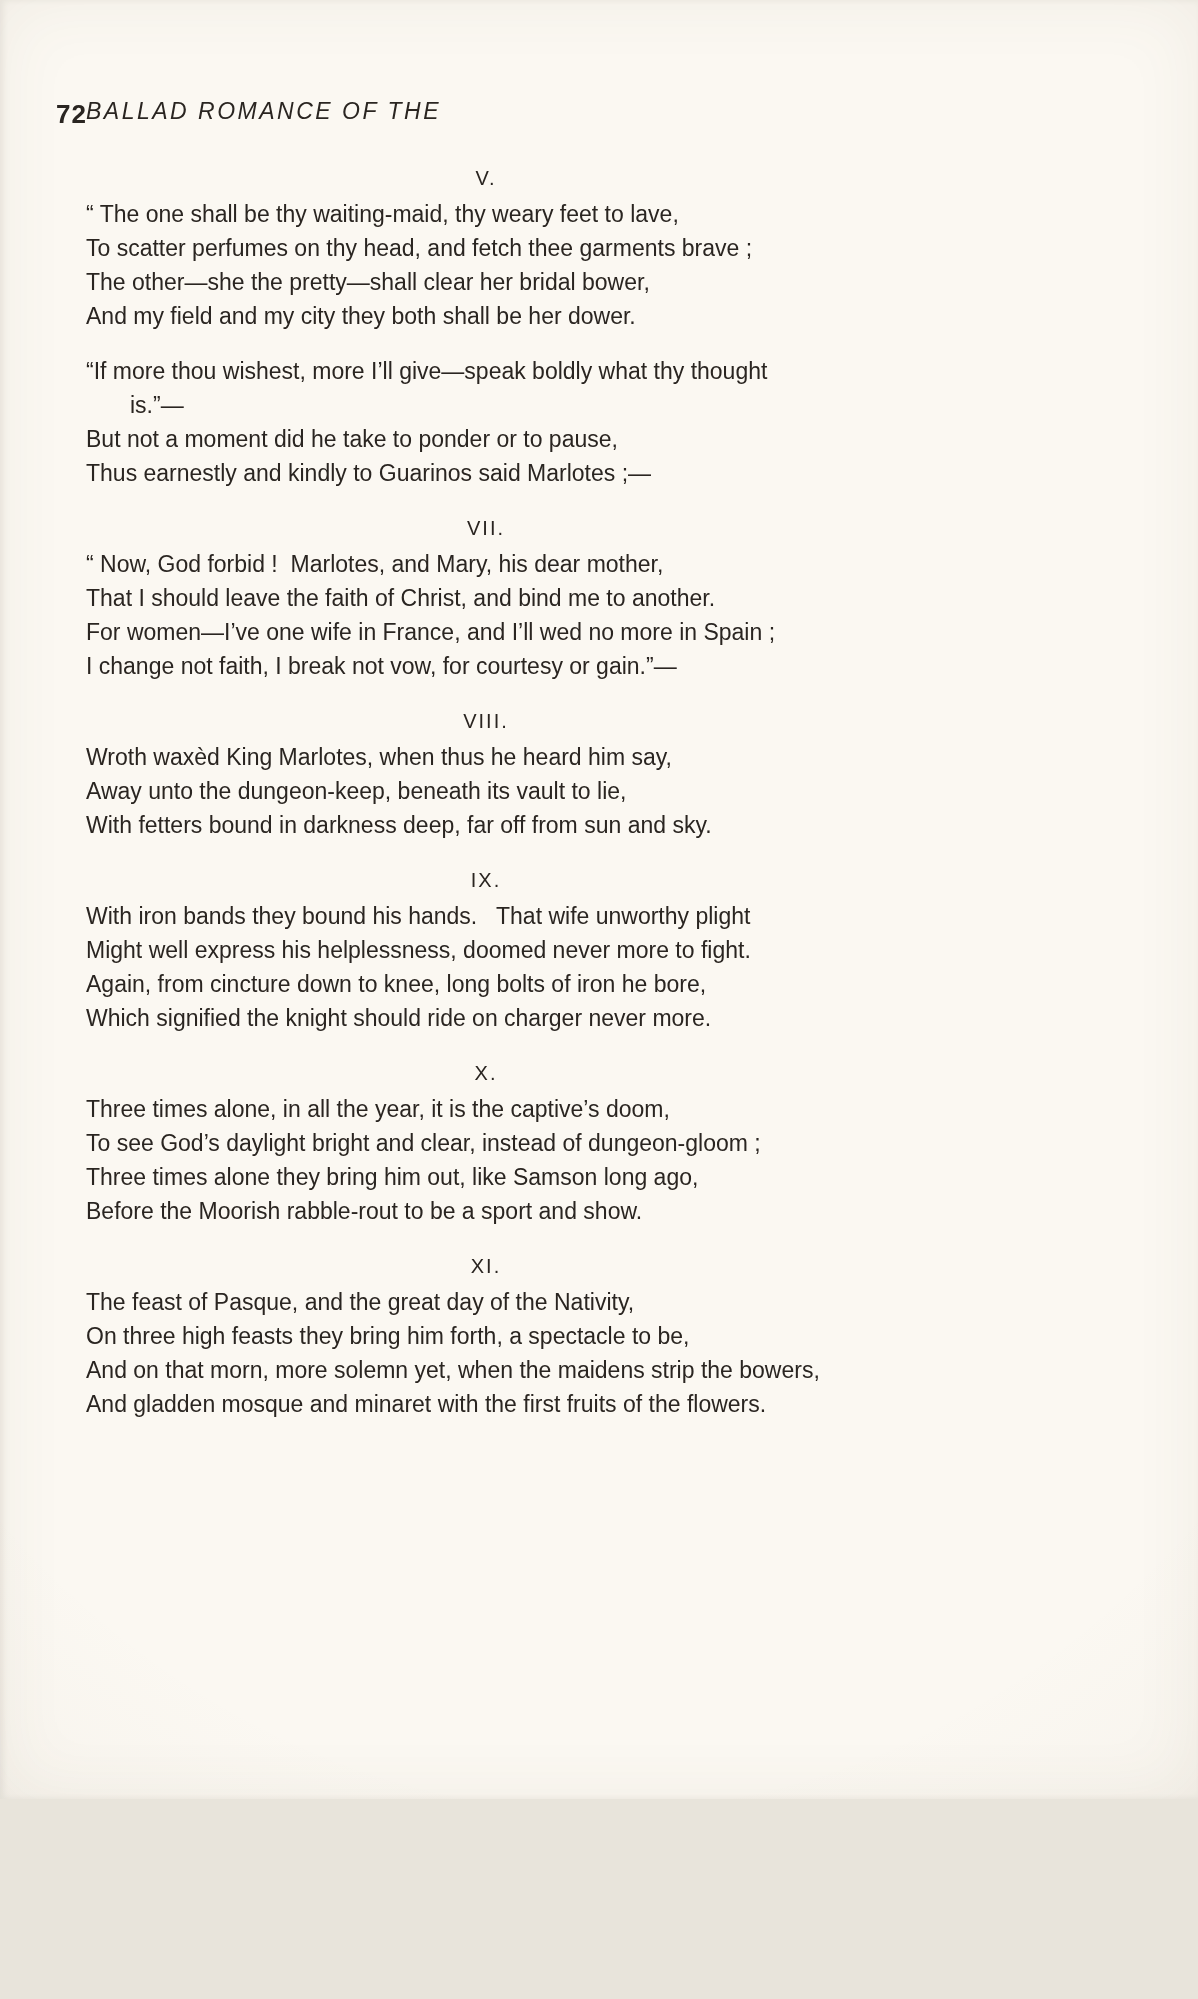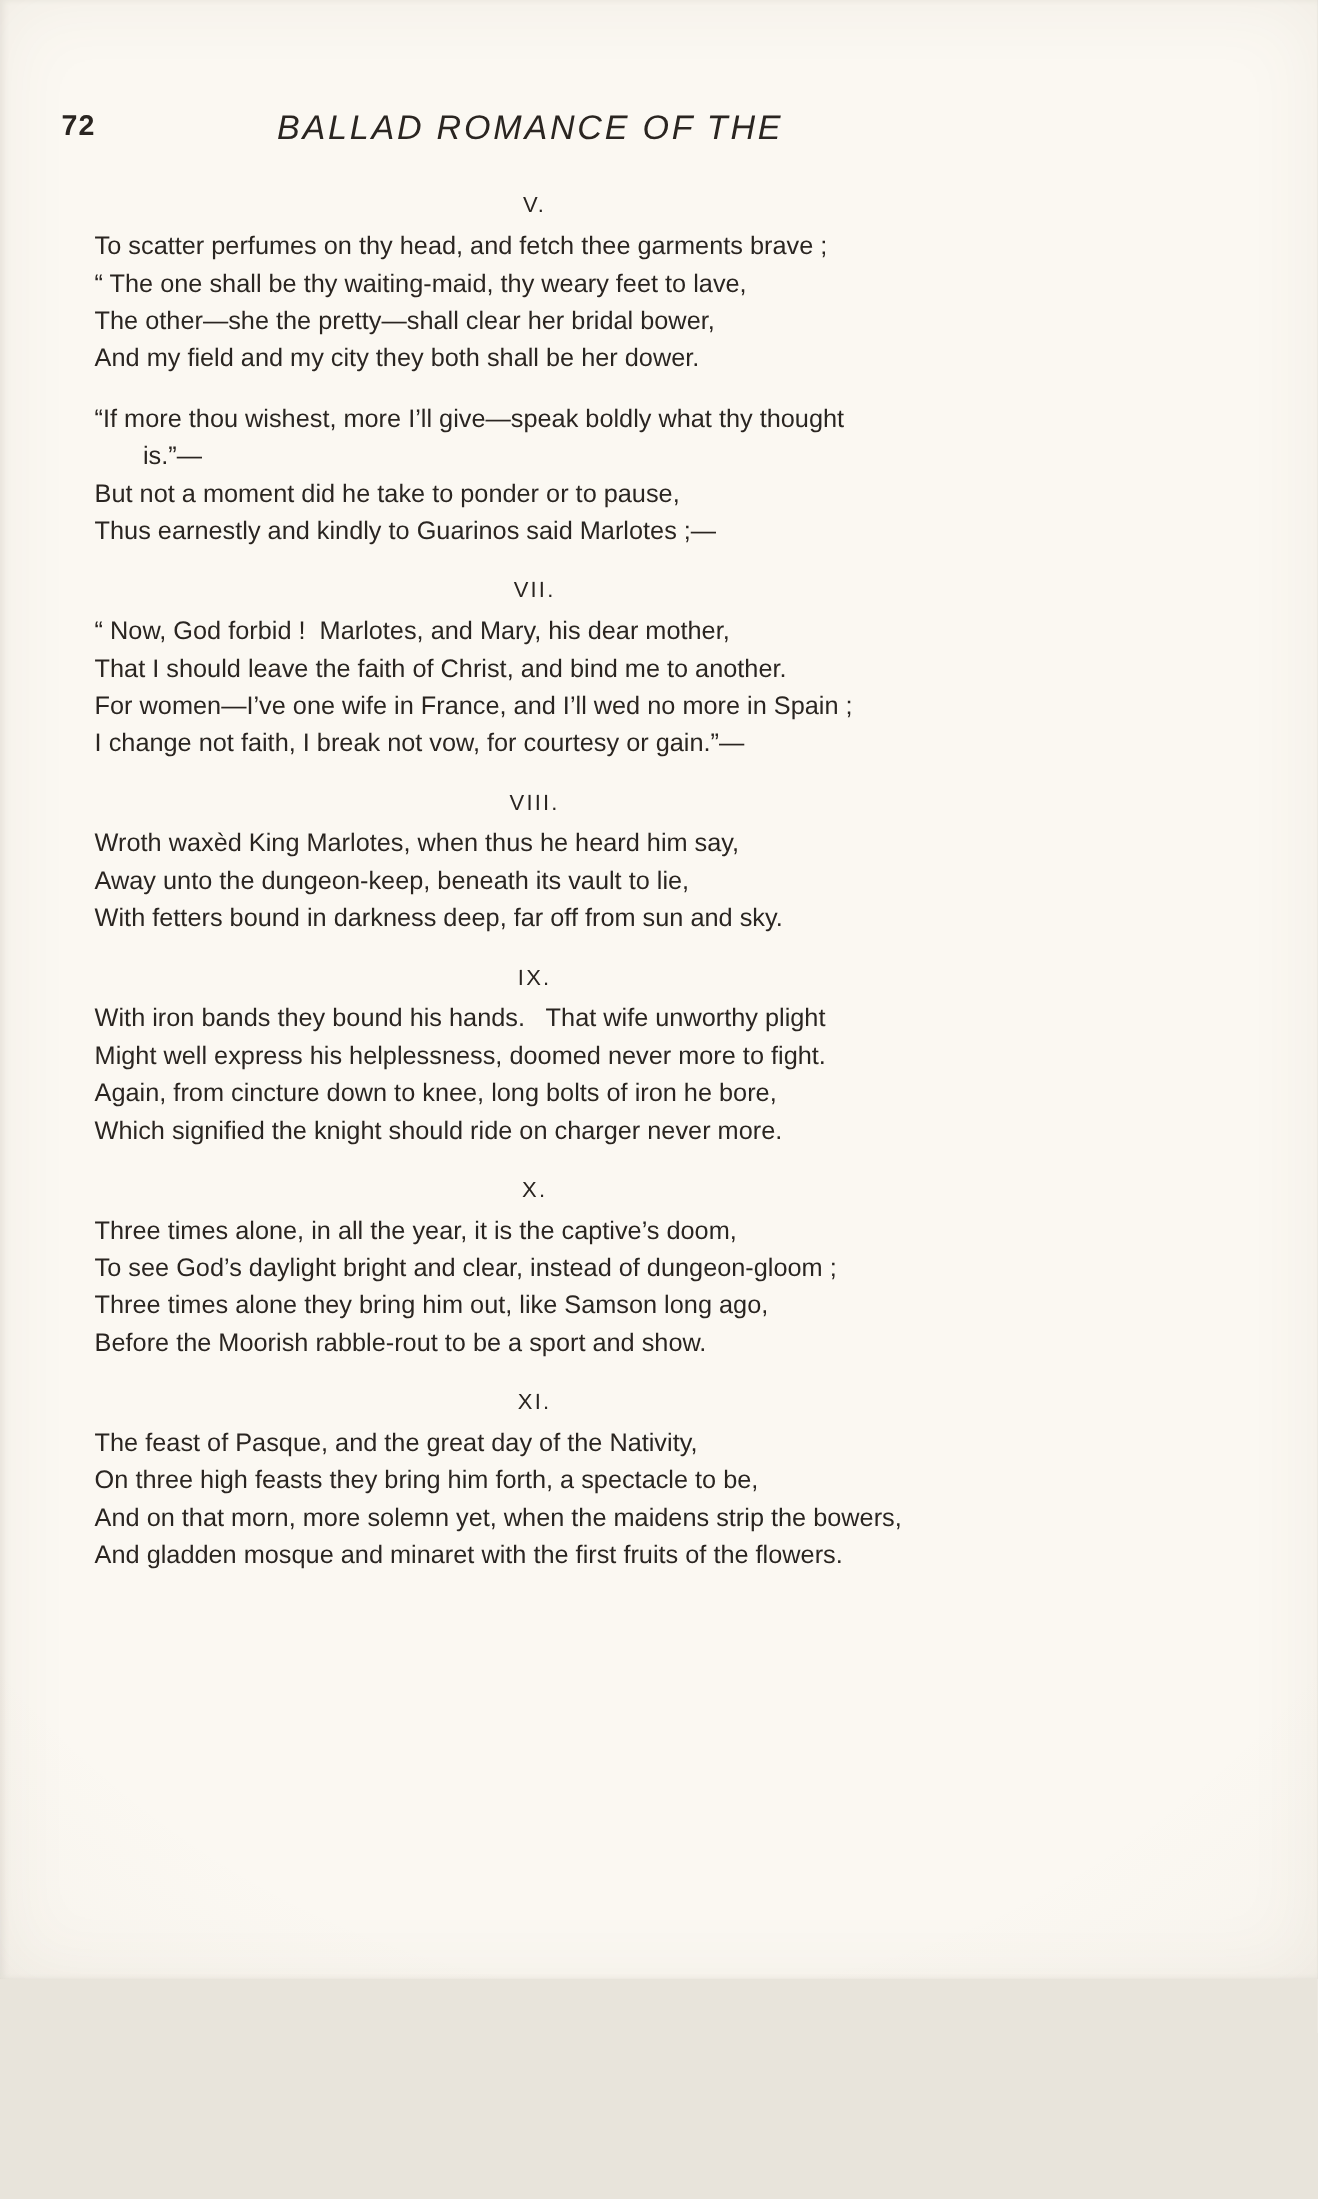--- a/index.html
+++ b/index.html
@@ -16,23 +16,23 @@
     color:#2a2521;
     overflow:hidden;
   }
   .header{position:relative; padding-top:98px;}
   .page-number{
     position:absolute; left:56px; top:99px;
     font-size:26px; font-weight:bold; letter-spacing:1px;
   }
   .running-title{
     width:792px; margin-left:86px;
-    text-align:center;
+    text-align:left;
     font-style:italic;
-    font-size:31px;
+    font-size:23px;
     letter-spacing:2.5px;
     white-space:nowrap;
   }
   .text-block{
     margin:36px 0 0 86px;
     width:800px;
     font-size:23px;
     line-height:34px;
   }
   .stanza{margin-bottom:21px;}
@@ -53,22 +53,22 @@
 
   <div class="header">
     <span class="page-number">72</span>
     <div class="running-title">BALLAD ROMANCE OF THE</div>
   </div>
 
   <div class="text-block">
     <div class="stanza">
       <div class="stanza-numeral">V.</div>
       <div class="stanza-lines">
+          <div class="verse-line">“ The one shall be thy waiting-maid, thy weary feet to lave,</div>
           <div class="verse-line">To scatter perfumes on thy head, and fetch thee garments brave ;</div>
-          <div class="verse-line">“ The one shall be thy waiting-maid, thy weary feet to lave,</div>
           <div class="verse-line">The other—she the pretty—shall clear her bridal bower,</div>
           <div class="verse-line">And my field and my city they both shall be her dower.</div>
         </div>
     </div>
 
     <div class="stanza">
       <div class="stanza-lines">
           <div class="verse-line">“If more thou wishest, more I’ll give—speak boldly what thy thought</div>
           <div class="verse-line indent">is.”—</div>
           <div class="verse-line">But not a moment did he take to ponder or to pause,</div>

